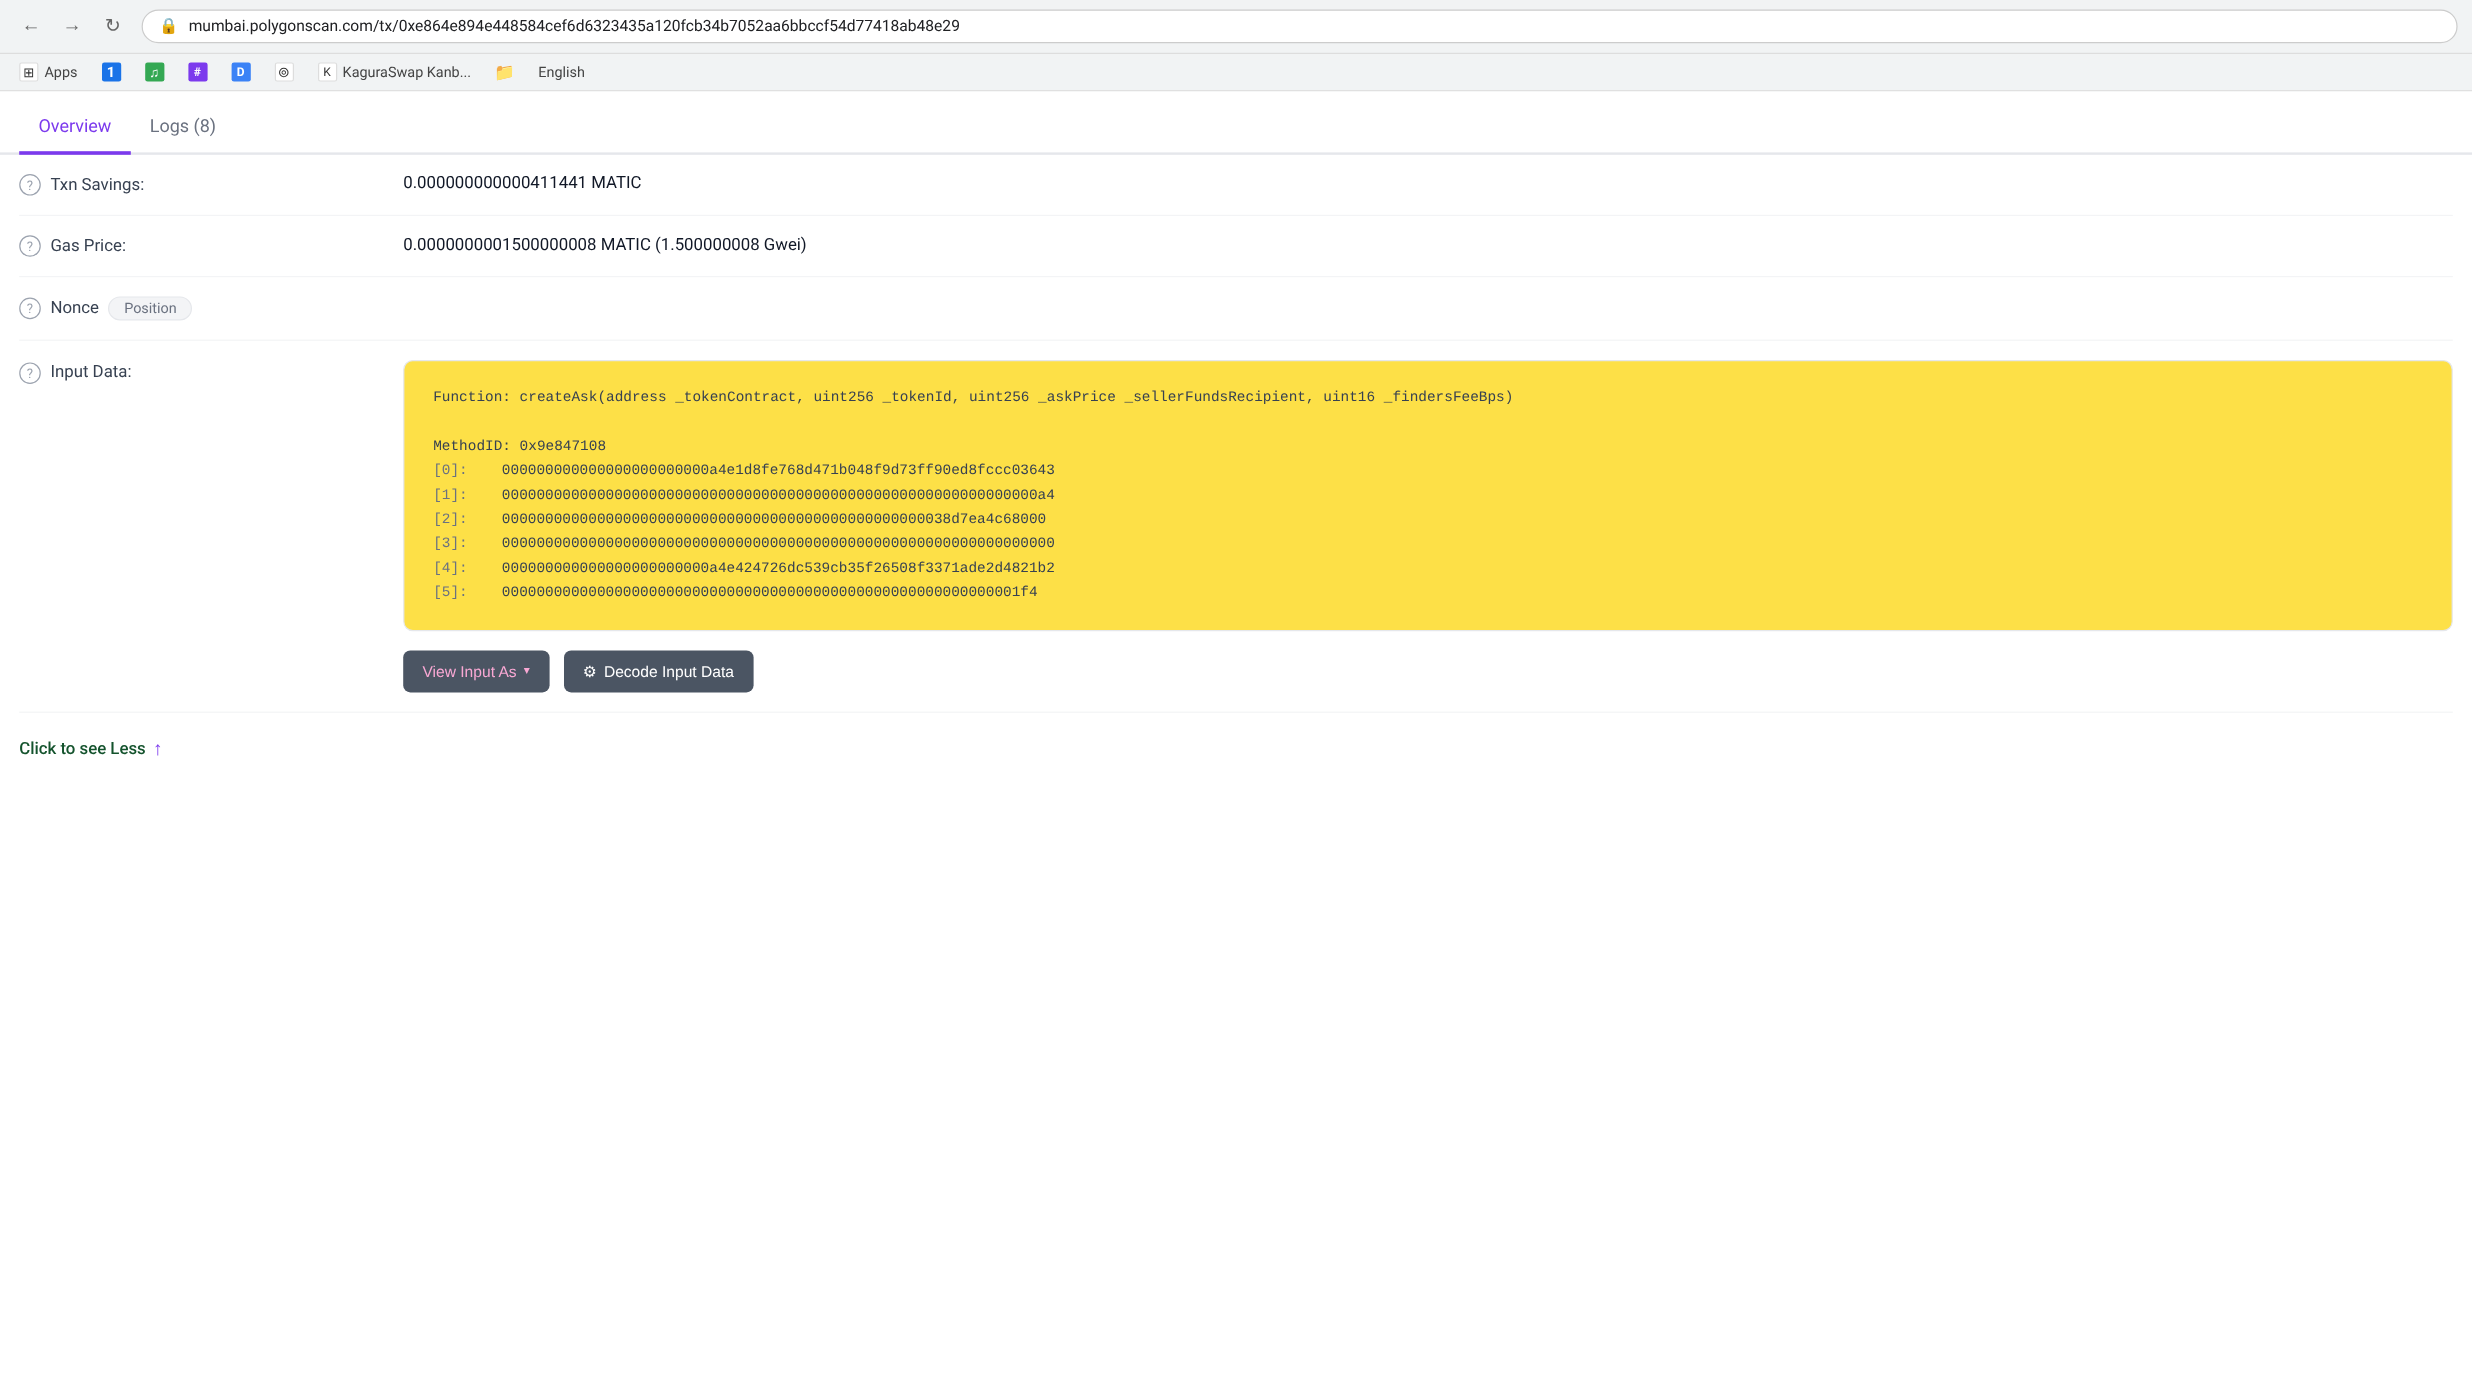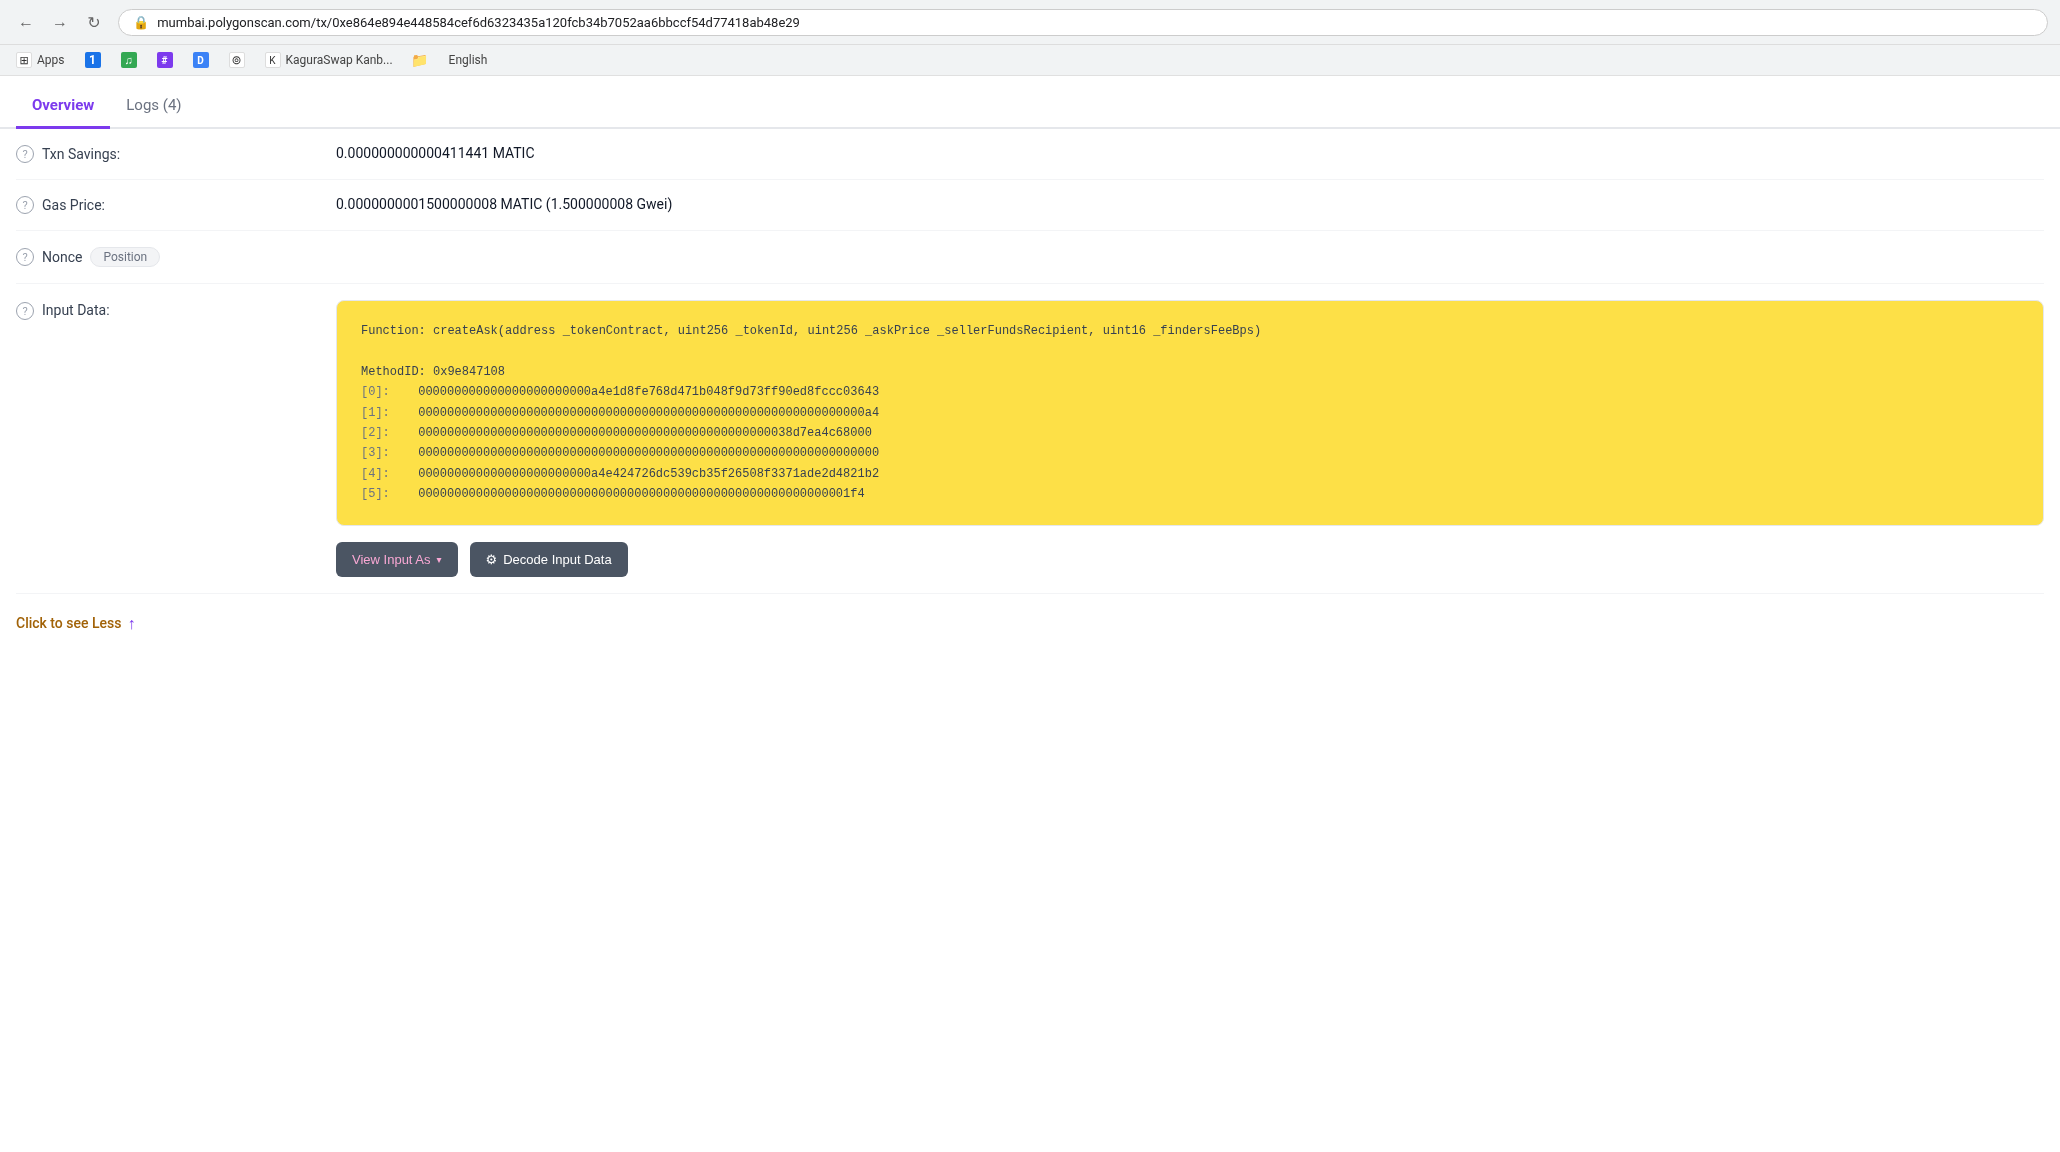--- a/index.html
+++ b/index.html
@@ -106,21 +106,21 @@
       cursor: pointer;
       font-size: 15px;
       color: #6b7280;
       border-bottom: 3px solid transparent;
       margin-bottom: -2px;
       text-decoration: none;
     }
     .tab.active {
       color: #7c3aed;
       border-bottom: 3px solid #7c3aed;
-      font-weight: 700;
+      font-weight: 400;
     }
 
     
     .tx-details {
       padding: 0 16px;
     }
 
     .detail-row {
       display: flex;
       align-items: flex-start;
@@ -255,21 +255,21 @@
 
     
     .see-less {
       padding: 20px 16px;
       display: flex;
       align-items: center;
       gap: 6px;
       cursor: pointer;
     }
     .see-less-text {
-      color: #a16207;
+      color: #14532d;
       font-size: 14px;
       font-weight: 500;
     }
     .see-less-arrow {
       color: #7c3aed;
       font-size: 16px;
     }
 
     .input-data-detail-row {
       display: flex;
@@ -337,21 +337,21 @@
   </div>
   <div class="bookmark-item">
     <span>English</span>
   </div>
 </div>
 
 <div class="page-content">
 
   <div class="tabs">
     <a class="tab active">Overview</a>
-    <a class="tab">Logs (4)</a>
+    <a class="tab">Logs (8)</a>
   </div>
 
   <div class="tx-details">
 
     <div class="detail-row">
       <div class="detail-label">
         <div class="help-icon">?</div>
         <span>Txn Savings:</span>
       </div>
       <div class="detail-value">

